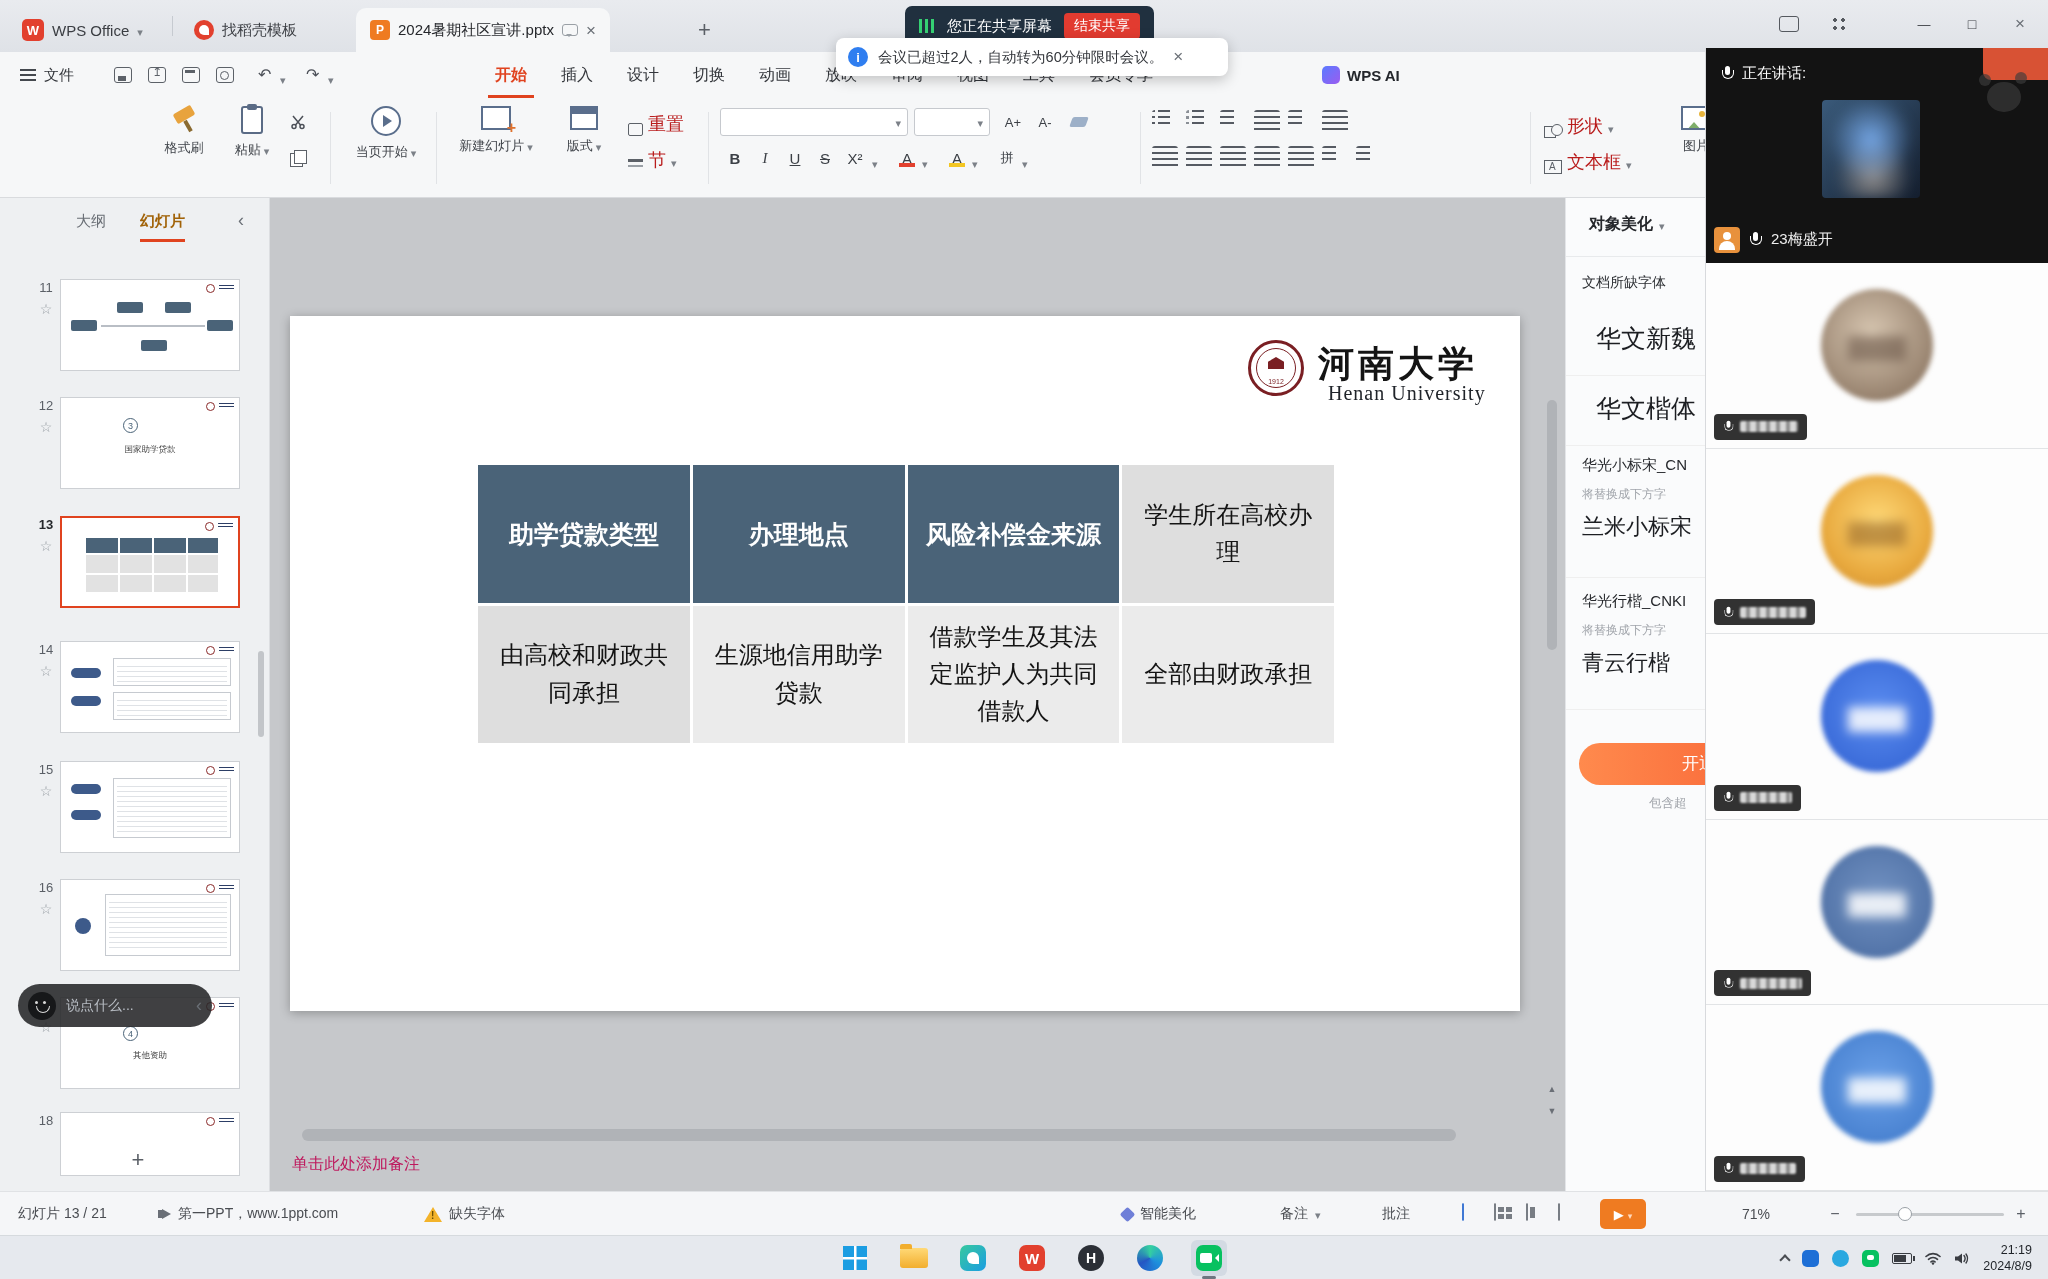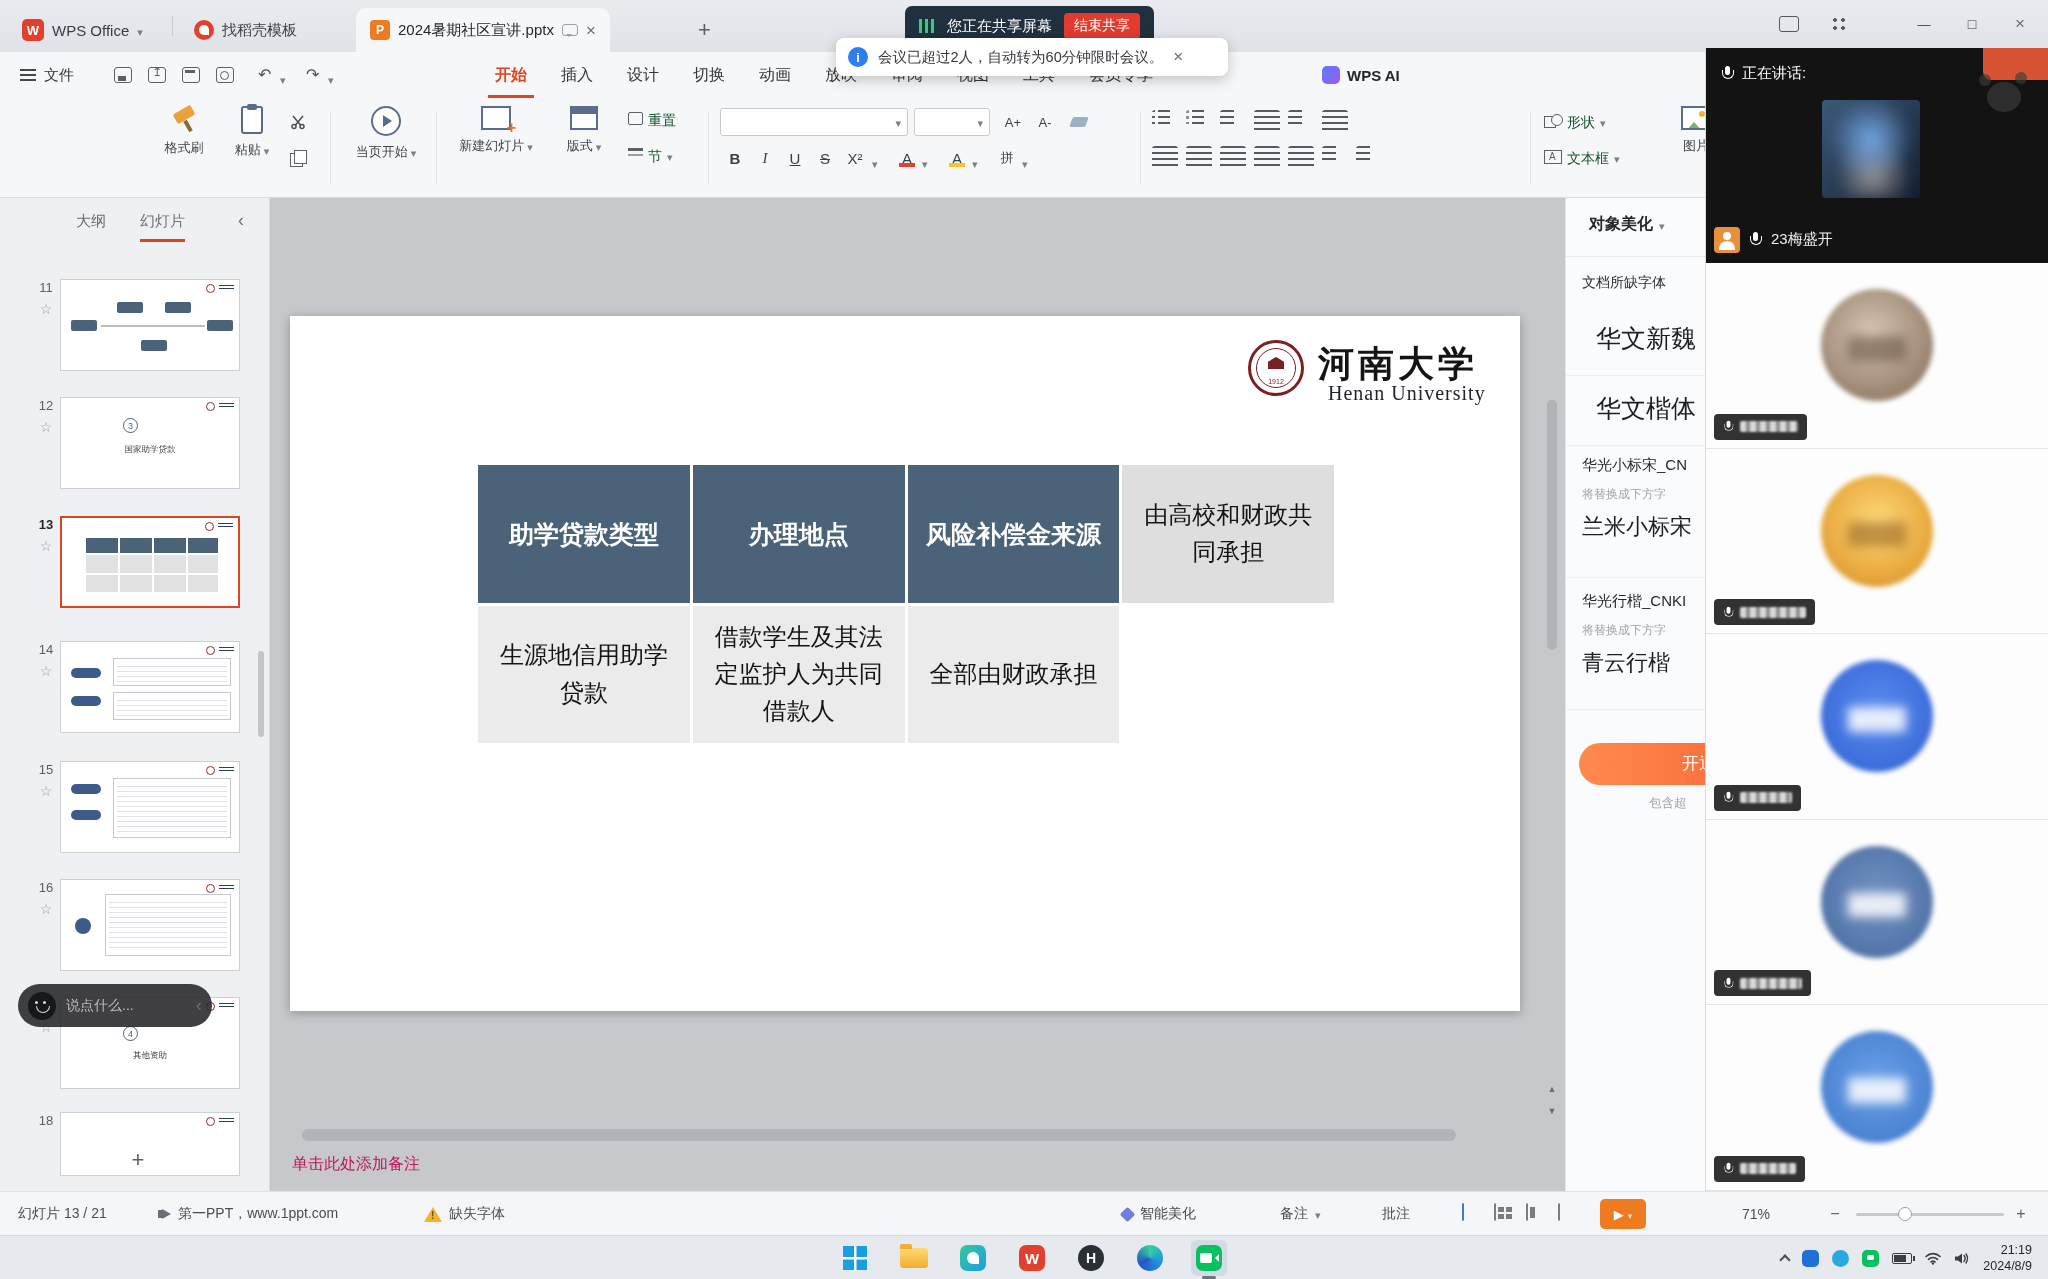--- a/index.html
+++ b/index.html
@@ -76,21 +76,21 @@
 .menu-tab.active{color:#e0431f;font-weight:bold}
 .menu-tab.active::after{content:"";position:absolute;left:10px;right:10px;bottom:0;height:3px;background:#e0431f}
 #wps-ai{position:absolute;left:1322px;top:0;height:46px;display:flex;align-items:center;gap:7px;font-size:15px;font-weight:bold;color:#23262b}
 .ai-logo{width:18px;height:18px;border-radius:5px;background:linear-gradient(135deg,#5a7bff,#9b5cf0)}
 
 
 #ribbon{left:0;top:98px;width:2048px;height:100px;background:#f6f7f8;border-bottom:1px solid #d9dbde}
 .rb-big{position:absolute;top:8px;display:flex;flex-direction:column;align-items:center;gap:7px;font-size:13px;color:#41454b;border-radius:4px}
 .rb-big .lbl{display:flex;align-items:center;gap:3px;white-space:nowrap}
 .rb-divider{position:absolute;top:14px;width:1px;height:72px;background:#e1e3e6}
-.rb-mini{position:absolute;display:flex;align-items:flex-start;gap:5px;font-size:14px;color:#14532d;white-space:nowrap}
+.rb-mini{position:absolute;display:flex;align-items:flex-end;gap:5px;font-size:18px;color:#b91c1c;white-space:nowrap}
 .ic-brush{width:24px;height:26px;position:relative}
 .ic-brush::before{content:"";position:absolute;left:2px;top:3px;width:20px;height:11px;background:#e8a33d;border-radius:2px;transform:rotate(-30deg)}
 .ic-brush::after{content:"";position:absolute;left:14px;top:14px;width:4px;height:12px;background:#8a6a30;transform:rotate(-30deg)}
 .ic-paste{width:22px;height:28px;border:2px solid #5a6b85;border-radius:3px;background:#fff;position:relative}
 .ic-paste::before{content:"";position:absolute;top:-4px;left:4px;width:10px;height:6px;background:#5a6b85;border-radius:2px}
 .ic-copy{width:16px;height:16px;position:relative}
 .ic-copy::before{content:"";position:absolute;left:0;top:3px;width:11px;height:12px;border:1.5px solid #5c6168;background:#fff}
 .ic-copy::after{content:"";position:absolute;left:4px;top:0;width:11px;height:12px;border:1.5px solid #5c6168;background:#fff}
 .ic-playc{width:30px;height:30px;border-radius:50%;border:2px solid #5a6e8c;position:relative;background:#fff}
 .ic-playc::before{content:"";position:absolute;left:10px;top:7px;border:6px solid transparent;border-left:9px solid #5a6e8c}
@@ -113,21 +113,21 @@
 .ic-picture{width:30px;height:24px;border:2px solid #5a6e8c;position:relative;background:#fff;overflow:hidden}
 .ic-picture::before{content:"";position:absolute;left:2px;bottom:-4px;border:9px solid transparent;border-bottom:10px solid #7fae6a}
 .ic-picture::after{content:"";position:absolute;right:4px;top:3px;width:6px;height:6px;border-radius:50%;background:#e8b53d}
 .ic-arrange{width:26px;height:22px;position:relative}
 .ic-arrange::before{content:"";position:absolute;left:0;top:0;width:16px;height:13px;border:2px solid #5a6e8c;background:#fff}
 .ic-arrange::after{content:"";position:absolute;right:0;bottom:0;width:16px;height:13px;border:2px solid #8fa3bd;background:#fff}
 
 
 #left-panel{left:0;top:198px;width:270px;height:993px;background:#eef0f2;border-right:1px solid #dcdee1}
 .lp-tab{position:absolute;top:14px;font-size:15px;color:#6a6f76;padding-bottom:8px}
-.lp-tab.active{color:#737373;font-weight:normal;border-bottom:3px solid #e0431f}
+.lp-tab.active{color:#a16207;font-weight:bold;border-bottom:3px solid #e0431f}
 .thumb{position:absolute;left:60px;width:180px;height:92px;background:#fff;border:1px solid #cdd0d4;overflow:hidden}
 .thumb.selected{border:2px solid #e0431f}
 .thumb-num{position:absolute;left:34px;width:24px;text-align:center;font-size:13px;color:#5a5f66}
 .thumb-star{position:absolute;left:36px;width:20px;text-align:center}
 .mini-logo{position:absolute;right:5px;top:4px;width:28px;height:8px}
 .mini-logo::before{content:"";position:absolute;left:0;top:0;width:7px;height:7px;border-radius:50%;border:1.5px solid #8a2a2a}
 .mini-logo::after{content:"";position:absolute;right:0;top:1px;width:15px;height:6px;background:repeating-linear-gradient(to bottom,#2c3e66 0 1px,transparent 1px 3px)}
 .fbox{position:absolute;width:26px;height:11px;background:#4a6378;border-radius:2px}
 .fline{position:absolute;height:2px;background:#b9bec5}
 .mt13{position:absolute;left:24px;top:20px;width:132px;height:54px;
@@ -559,20 +559,21 @@
             <span class="yr">1912</span>
           </div>
       </div>
       <div id="uni-cn">河南大学</div>
       <div id="uni-en">Henan University</div>
 
       <div id="slide-table">
         <div class="hc">助学贷款类型</div>
         <div class="hc">办理地点</div>
         <div class="hc">风险补偿金来源</div>
+        <div class="bc c1">学生所在高校办理</div>
         <div class="bc c1">由高校和财政共同承担</div>
         <div class="bc c2">生源地信用助学贷款</div>
         <div class="bc c2">借款学生及其法定监护人为共同借款人</div>
         <div class="bc c2">全部由财政承担</div>
       </div>
     </div>
 
     <div class="vscroll">
         <div class="vthumb"></div>
       </div>

